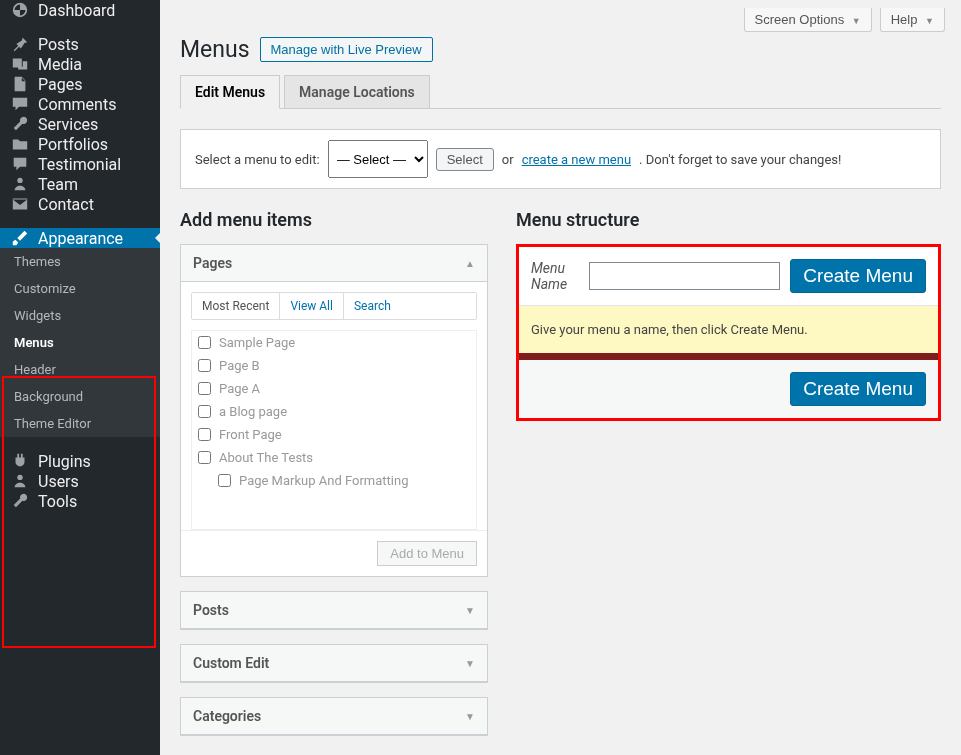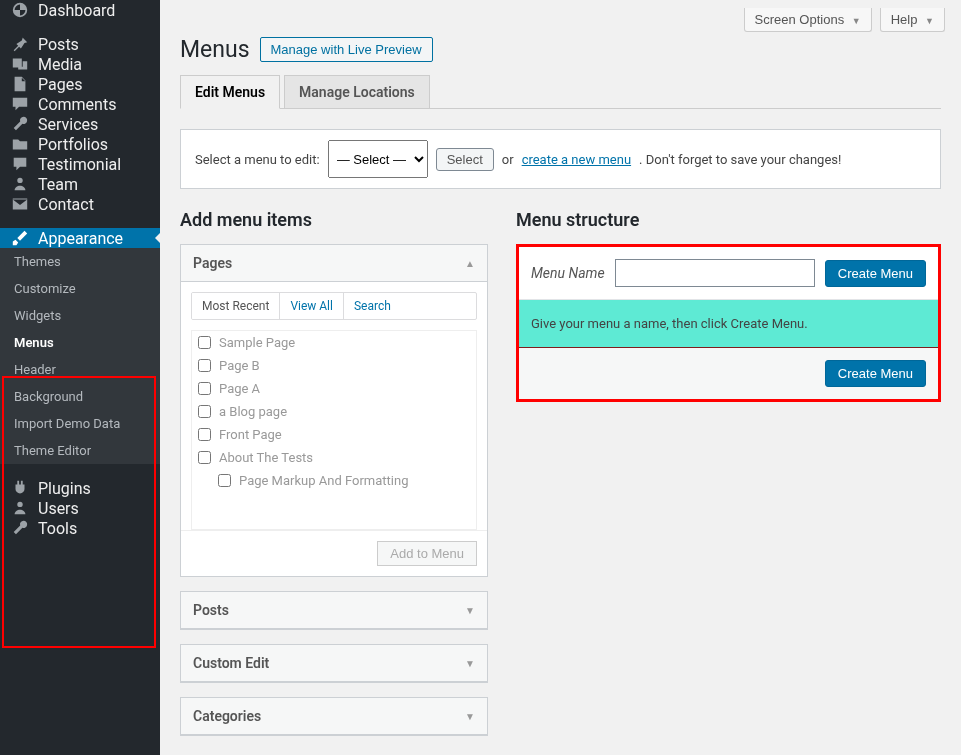--- a/index.html
+++ b/index.html
@@ -211,26 +211,26 @@
     border-bottom: 1px solid #e2e4e7;
     display:flex; align-items:center; gap: 10px;
     background: #fff;
   }
   .structure-head label { font-style: italic; color:#555; font-size:14px; }
   .structure-head input[type=text] {
     flex:1; border:1px solid #7e8993; height:28px; padding: 2px 6px;
   }
   .primary-btn {
     background:#0073aa; border:1px solid #006799; color:#fff;
-    padding: 5px 12px; font-size:13px; border-radius:3px; cursor:pointer;
+    padding: 5px 12px; font-size:19px; border-radius:3px; cursor:pointer;
     white-space: nowrap;
   }
   .structure-body {
-    background:#5eead4; padding: 16px 12px; color:#444;
-    border-bottom:1px solid #7f1d1d;
+    background:#fef9c3; padding: 16px 12px; color:#444;
+    border-bottom:7px solid #7f1d1d;
   }
   .structure-foot {
     padding: 12px; display:flex; justify-content:flex-end; background:#f6f7f7;
   }
   .pages-scroll::-webkit-scrollbar { width: 16px; }
   .pages-scroll::-webkit-scrollbar-track { background: #f0f0f0; }
   .pages-scroll::-webkit-scrollbar-thumb { background: #c3c4c7; }
 </style>
 </head>
 <body>
@@ -327,21 +327,20 @@
       </span>
     <span>Appearance</span>
   </div>
   <div class="submenu">
     <div class="submenu-item">Themes</div>
     <div class="submenu-item">Customize</div>
     <div class="submenu-item">Widgets</div>
     <div class="submenu-item current">Menus</div>
     <div class="submenu-item">Header</div>
     <div class="submenu-item">Background</div>
-    <div class="submenu-item">Import Demo Data</div>
     <div class="submenu-item">Theme Editor</div>
   </div>
   <div style="height:14px"></div>
   <div class="sidebar-item">
     <span class="icon">
         <svg width="18" height="18" viewBox="0 0 20 20" fill="currentColor">
           <path d="M7 2v4H5v5a5 5 0 0010 0V6h-2V2h-2v4H9V2z"></path>
         </svg>
       </span>
     <span>Plugins</span>

